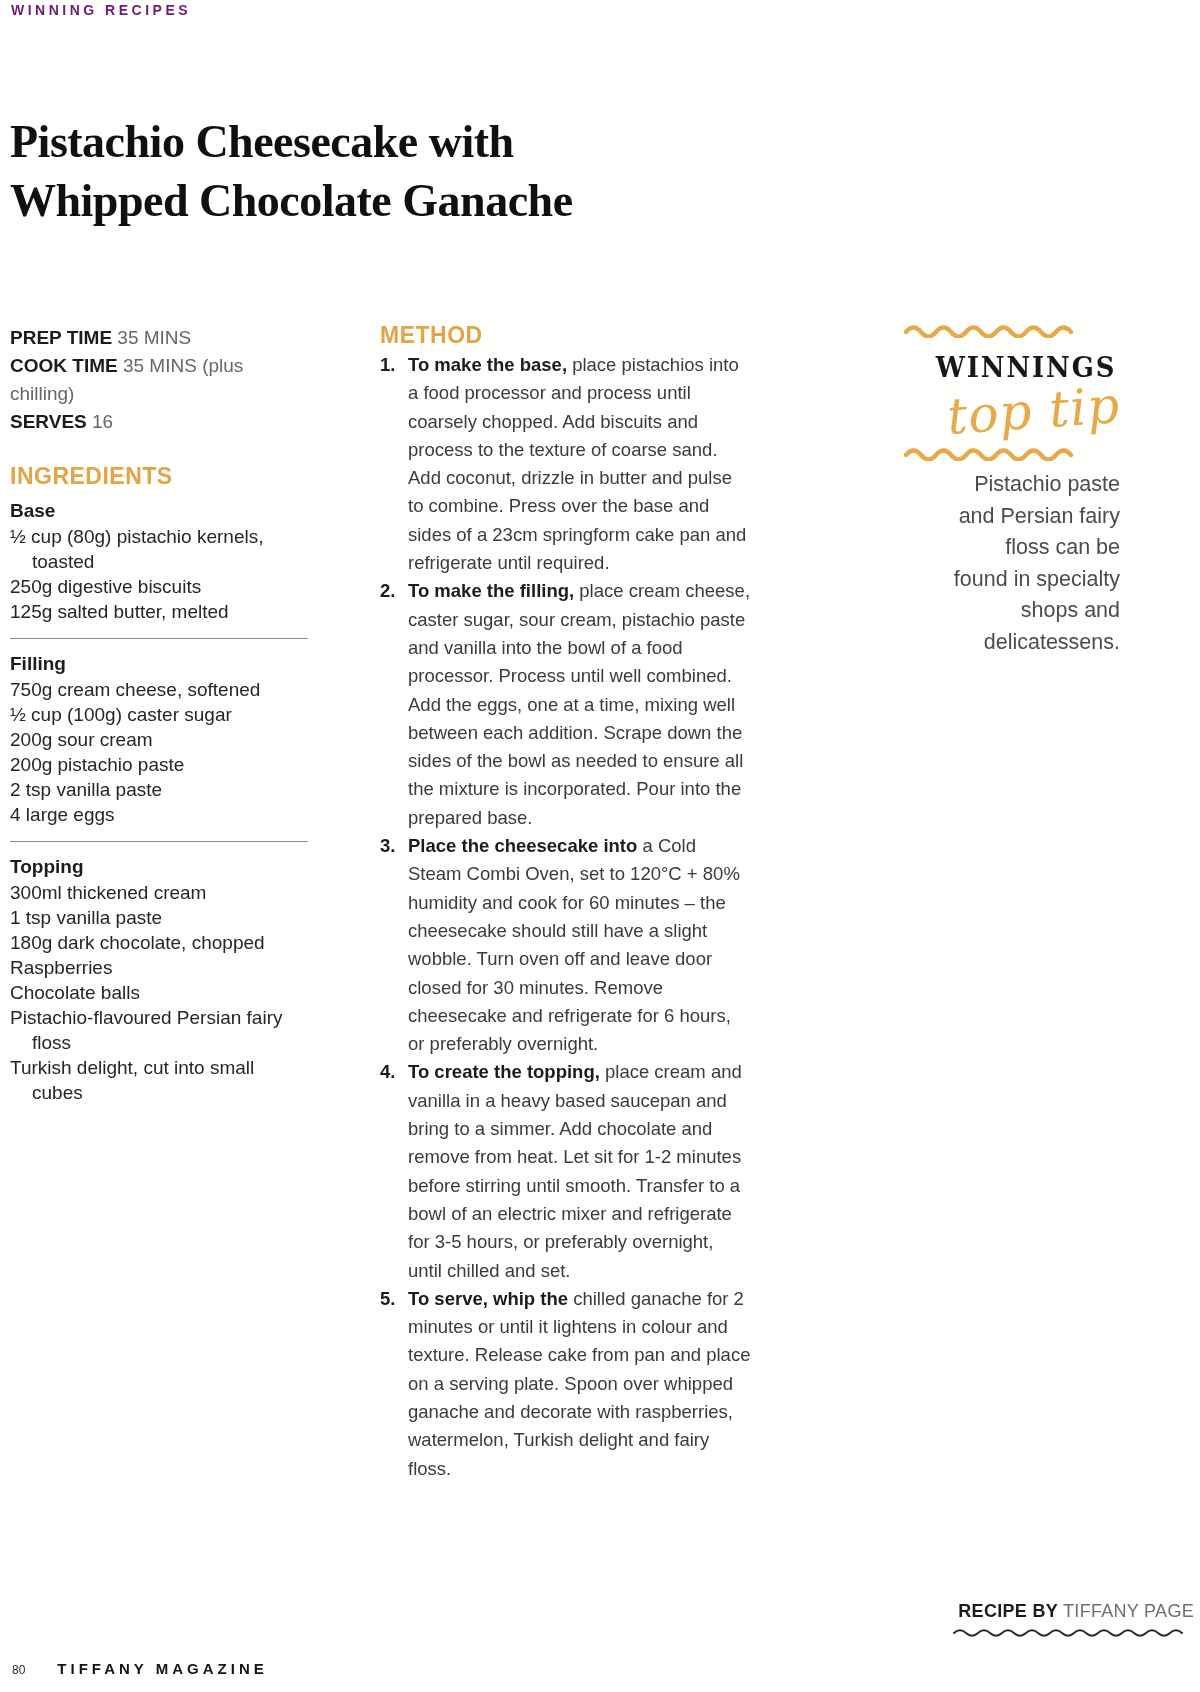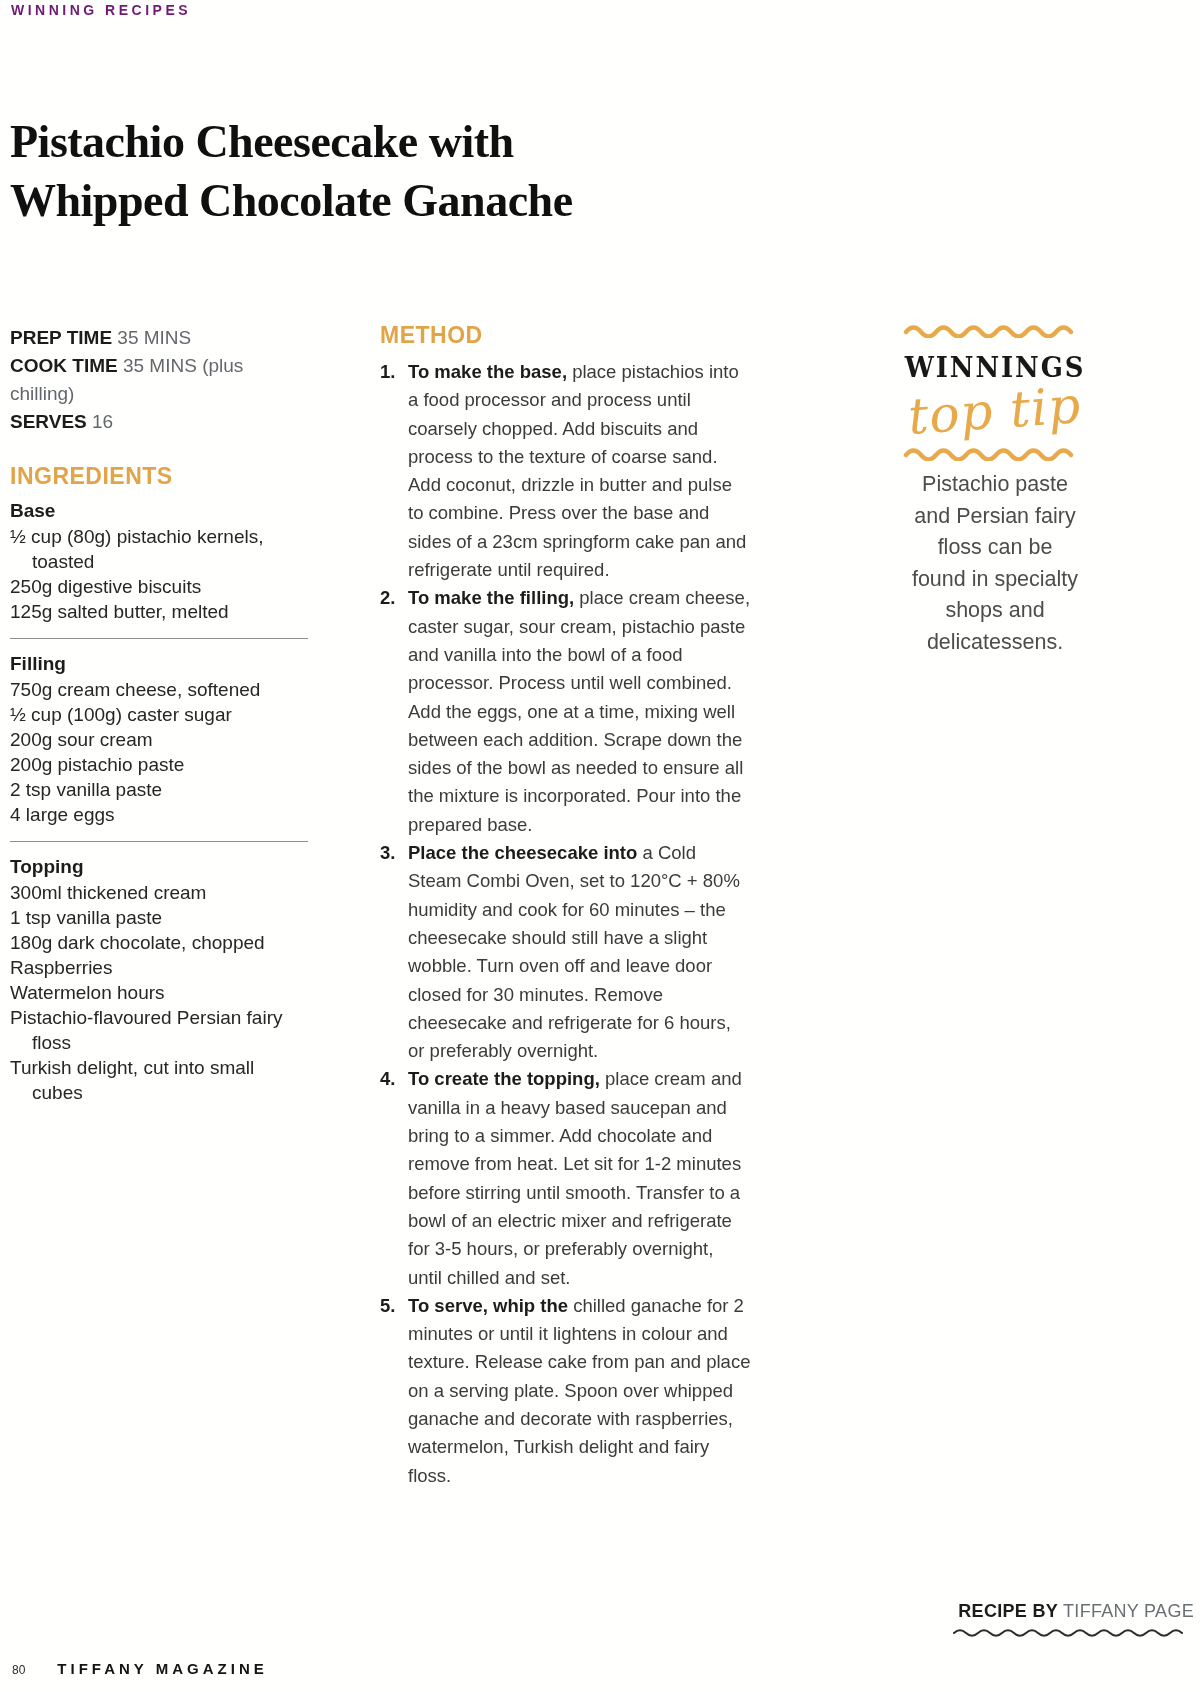--- a/index.html
+++ b/index.html
@@ -32,28 +32,28 @@
   .ing-list { list-style:none; }
   .ing-item {
     font-size:19px; line-height:25px; color:#262626;
     padding-left:22px; text-indent:-22px; padding-right:12px;
   }
   .rule {
     border:none; border-top:1px solid #8f8f8f; width:298px; margin:14px 0 12px 0;
   }
   
   .method-col { position:absolute; left:380px; top:322px; width:372px; }
-  .method-heading { margin-bottom:9px; }
+  .method-heading { margin-bottom:2px; }
   .steps { list-style:none; }
   .step { display:flex; }
   .step-num { flex:0 0 28px; font-weight:700; color:#1c1c1c; font-size:18.5px; line-height:28.3px; }
   .step-body { flex:1; font-size:18.5px; line-height:28.3px; color:#3b3b3b; }
   .step-lead { font-weight:700; color:#1c1c1c; }
   
-  .tip-col { position:absolute; left:870px; top:322px; width:250px; text-align:center; }
+  .tip-col { position:absolute; left:870px; top:322px; width:250px; text-align:right; }
   .squiggle { display:block; margin:0 auto; }
   .tip-brand {
     font-family:"DejaVu Serif","Liberation Serif",serif;
     font-size:27px; font-weight:700; letter-spacing:2px; color:#181818;
     margin-top:14px; transform:scaleX(0.96); display:inline-block;
   }
   .tip-script {
     font-family:"DejaVu Serif","Liberation Serif",serif; font-style:italic;
     font-size:50px; color:#E7A94A; line-height:56px;
     transform:rotate(-4deg); display:inline-block; margin:0 0 6px 0; letter-spacing:1px;
@@ -107,21 +107,21 @@
     </ul>
 
     <hr class="rule">
 
     <div class="group-name">Topping</div>
     <ul class="ing-list">
       <li class="ing-item">300ml thickened cream</li>
       <li class="ing-item">1 tsp vanilla paste</li>
       <li class="ing-item">180g dark chocolate, chopped</li>
       <li class="ing-item">Raspberries</li>
-      <li class="ing-item">Watermelon hours</li>
+      <li class="ing-item">Chocolate balls</li>
       <li class="ing-item">Pistachio-flavoured Persian fairy floss</li>
       <li class="ing-item">Turkish delight, cut into small cubes</li>
     </ul>
   </div>
 
   <div class="method-col">
     <h2 class="sec-heading method-heading">METHOD</h2>
     <ol class="steps">
       <li class="step">
         <span class="step-num">1.</span>

